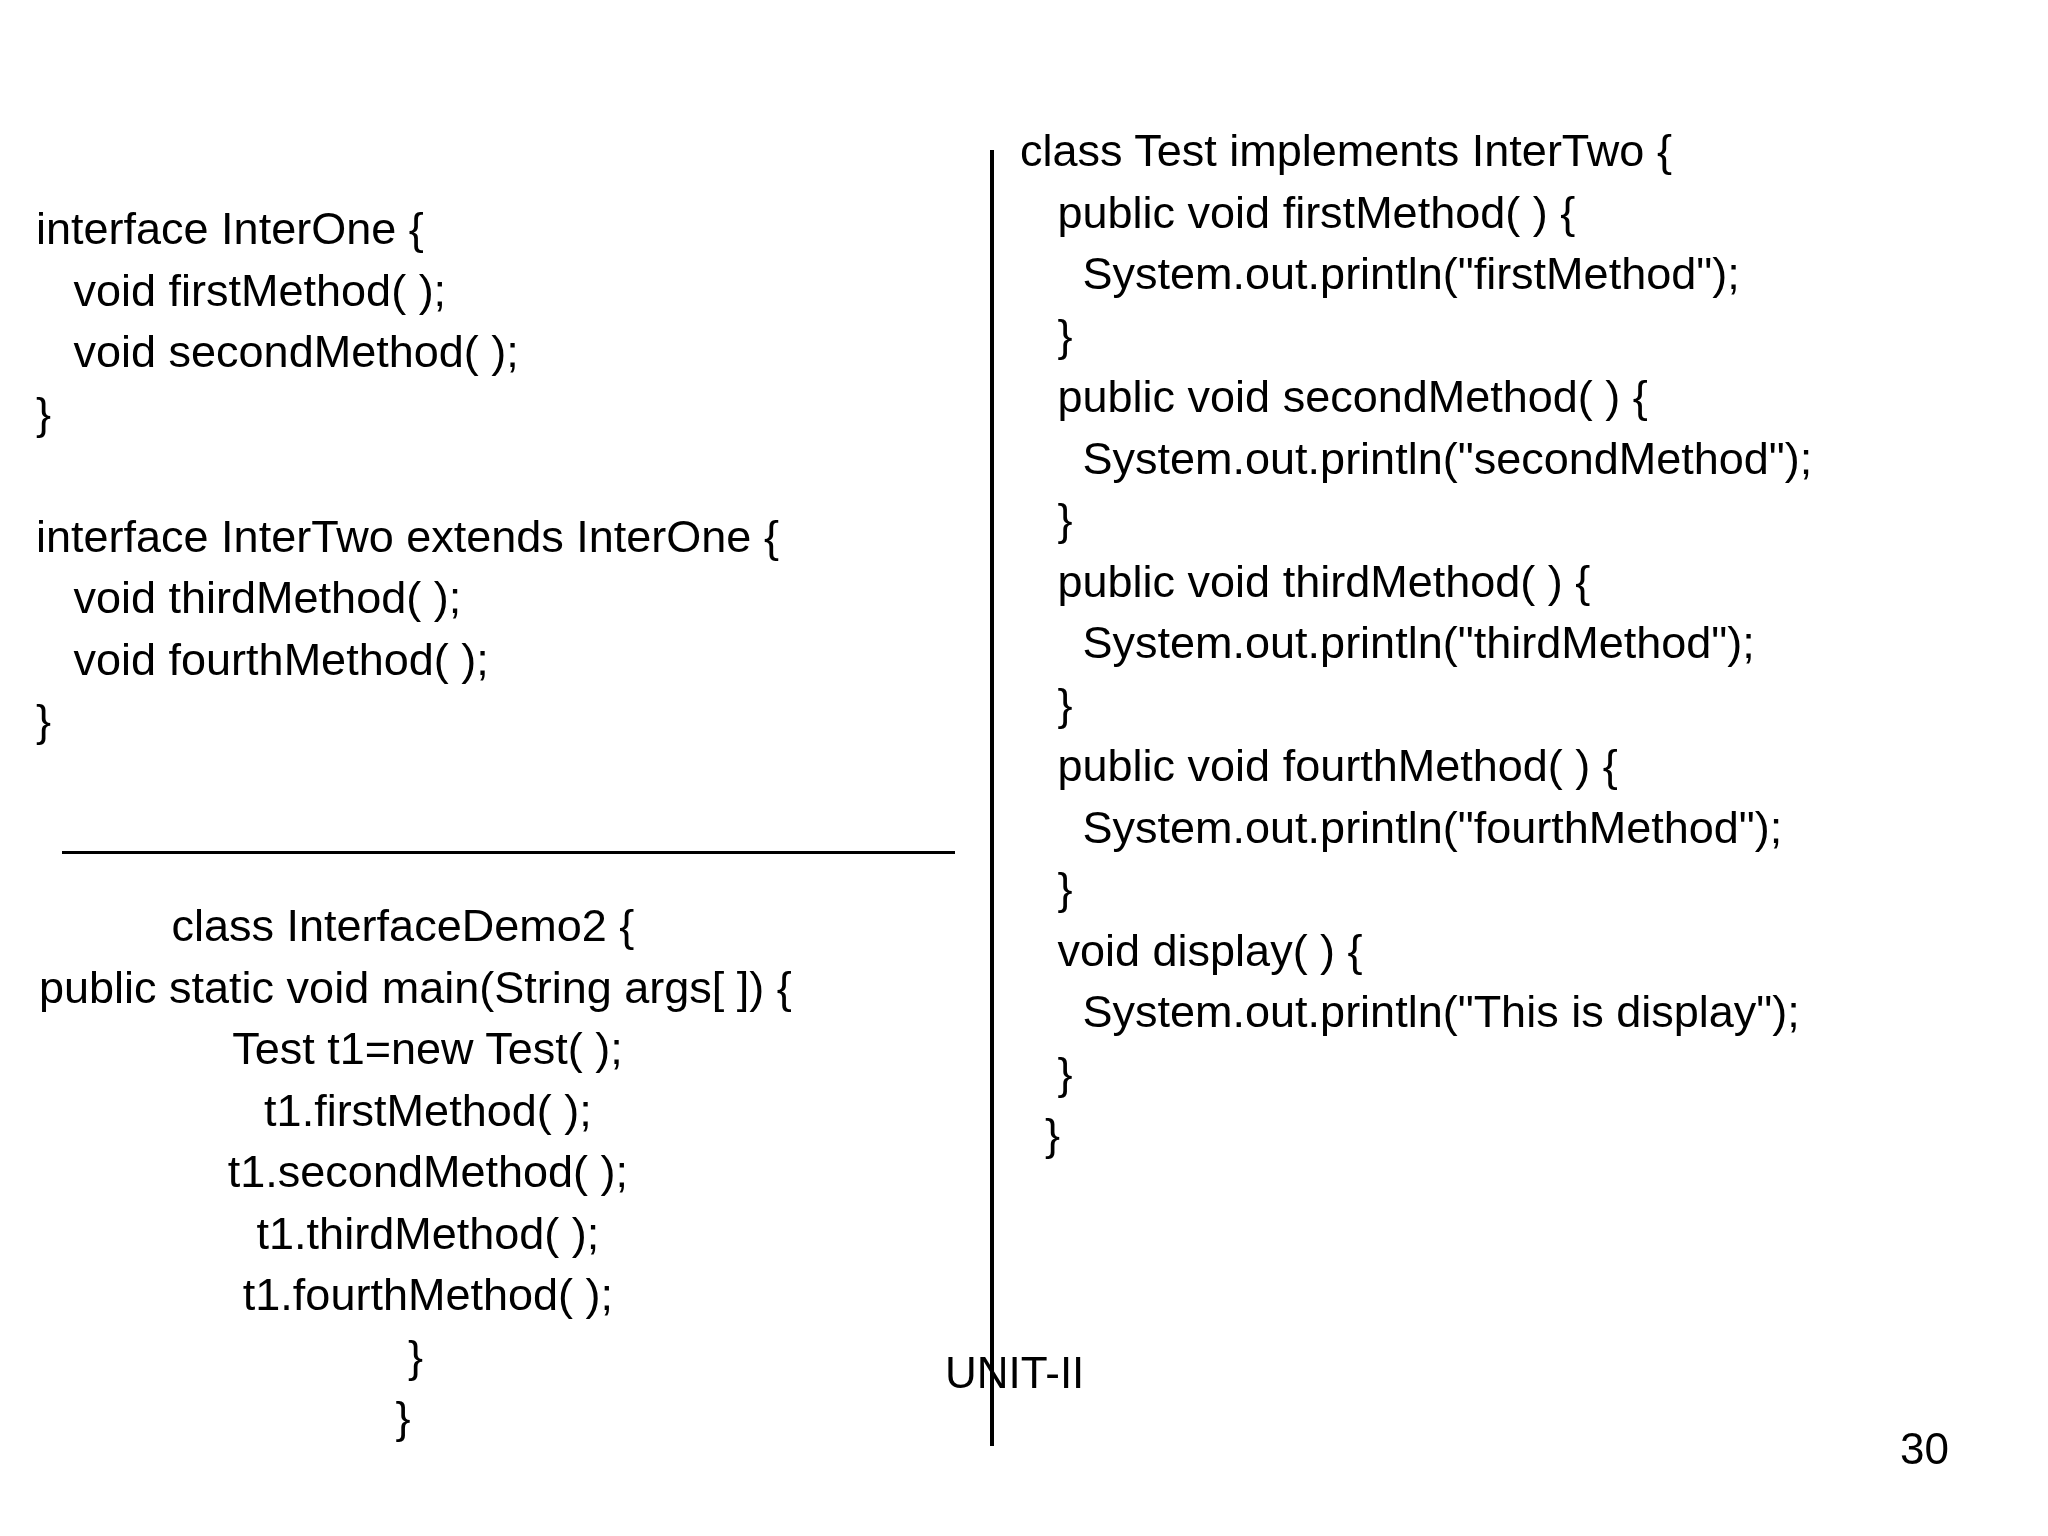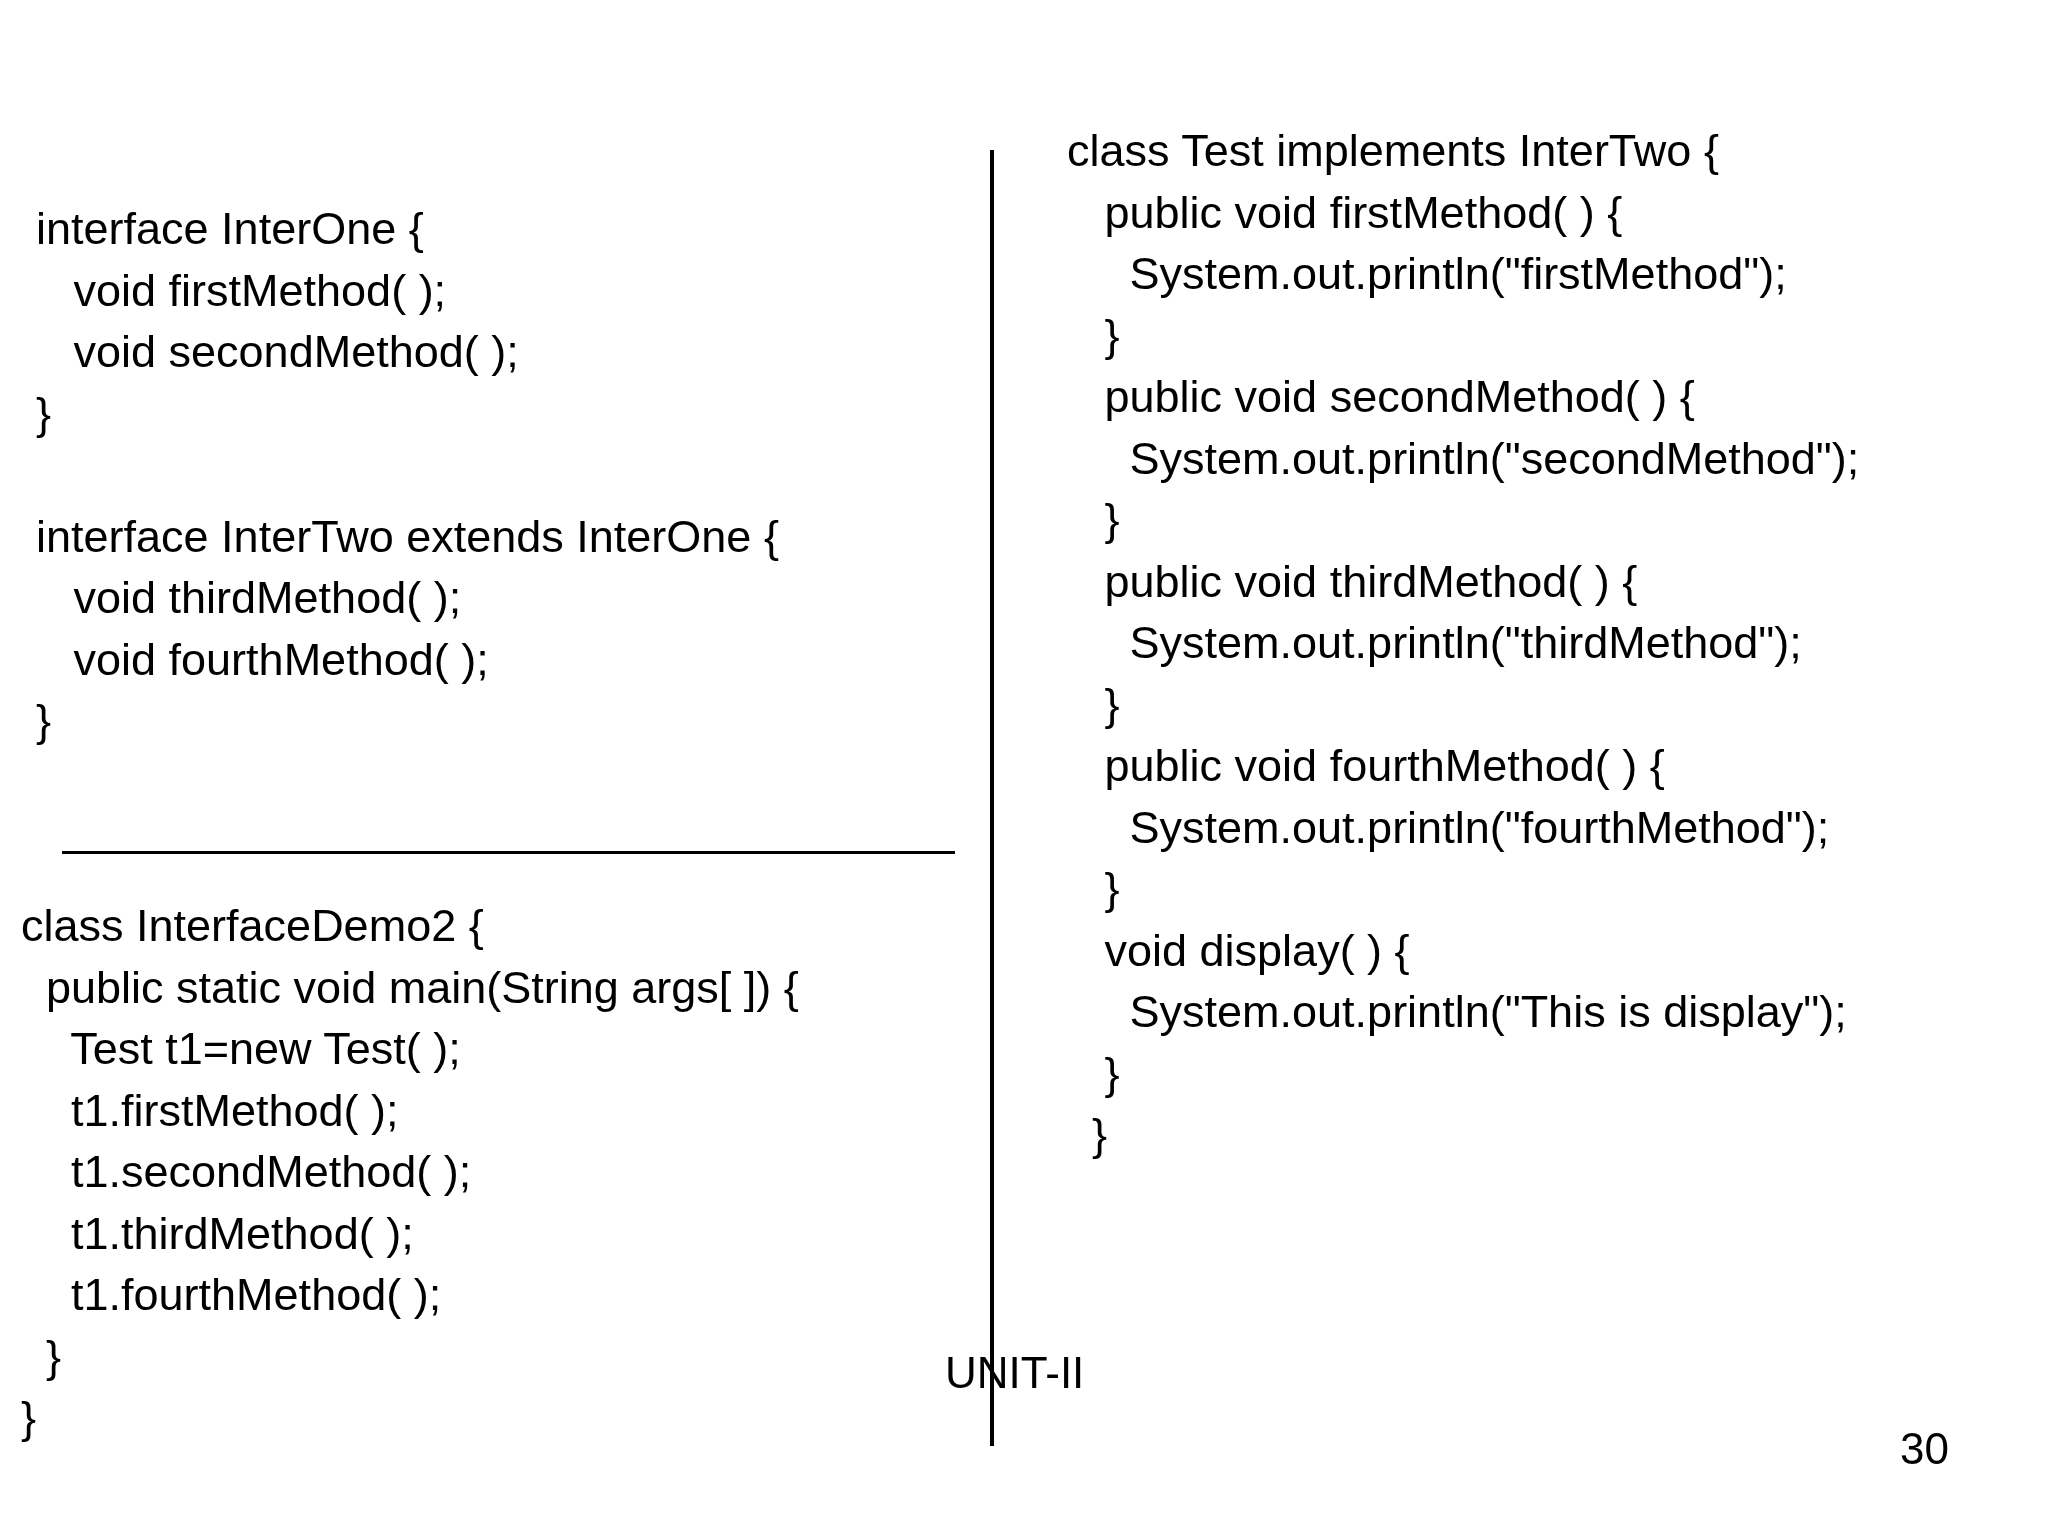--- a/index.html
+++ b/index.html
@@ -54,27 +54,27 @@
     font-family: "Liberation Sans", sans-serif;
     font-size: 45px;
     line-height: 61.5px;
     color: #000000;
   }
   .col-left-top {
     left: 36px;
     top: 198px;
   }
   .col-left-bottom {
-    left: 21px;
+    left: 14px;
     top: 895px;
+    text-align: center;
   }
   .col-right {
     left: 1020px;
     top: 120px;
-    margin-left: 47px;
   }
   .code-line {
     white-space: pre;
     min-height: 61.5px;
   }
   .code-line.blank {
     height: 61.5px;
   }
 
   

